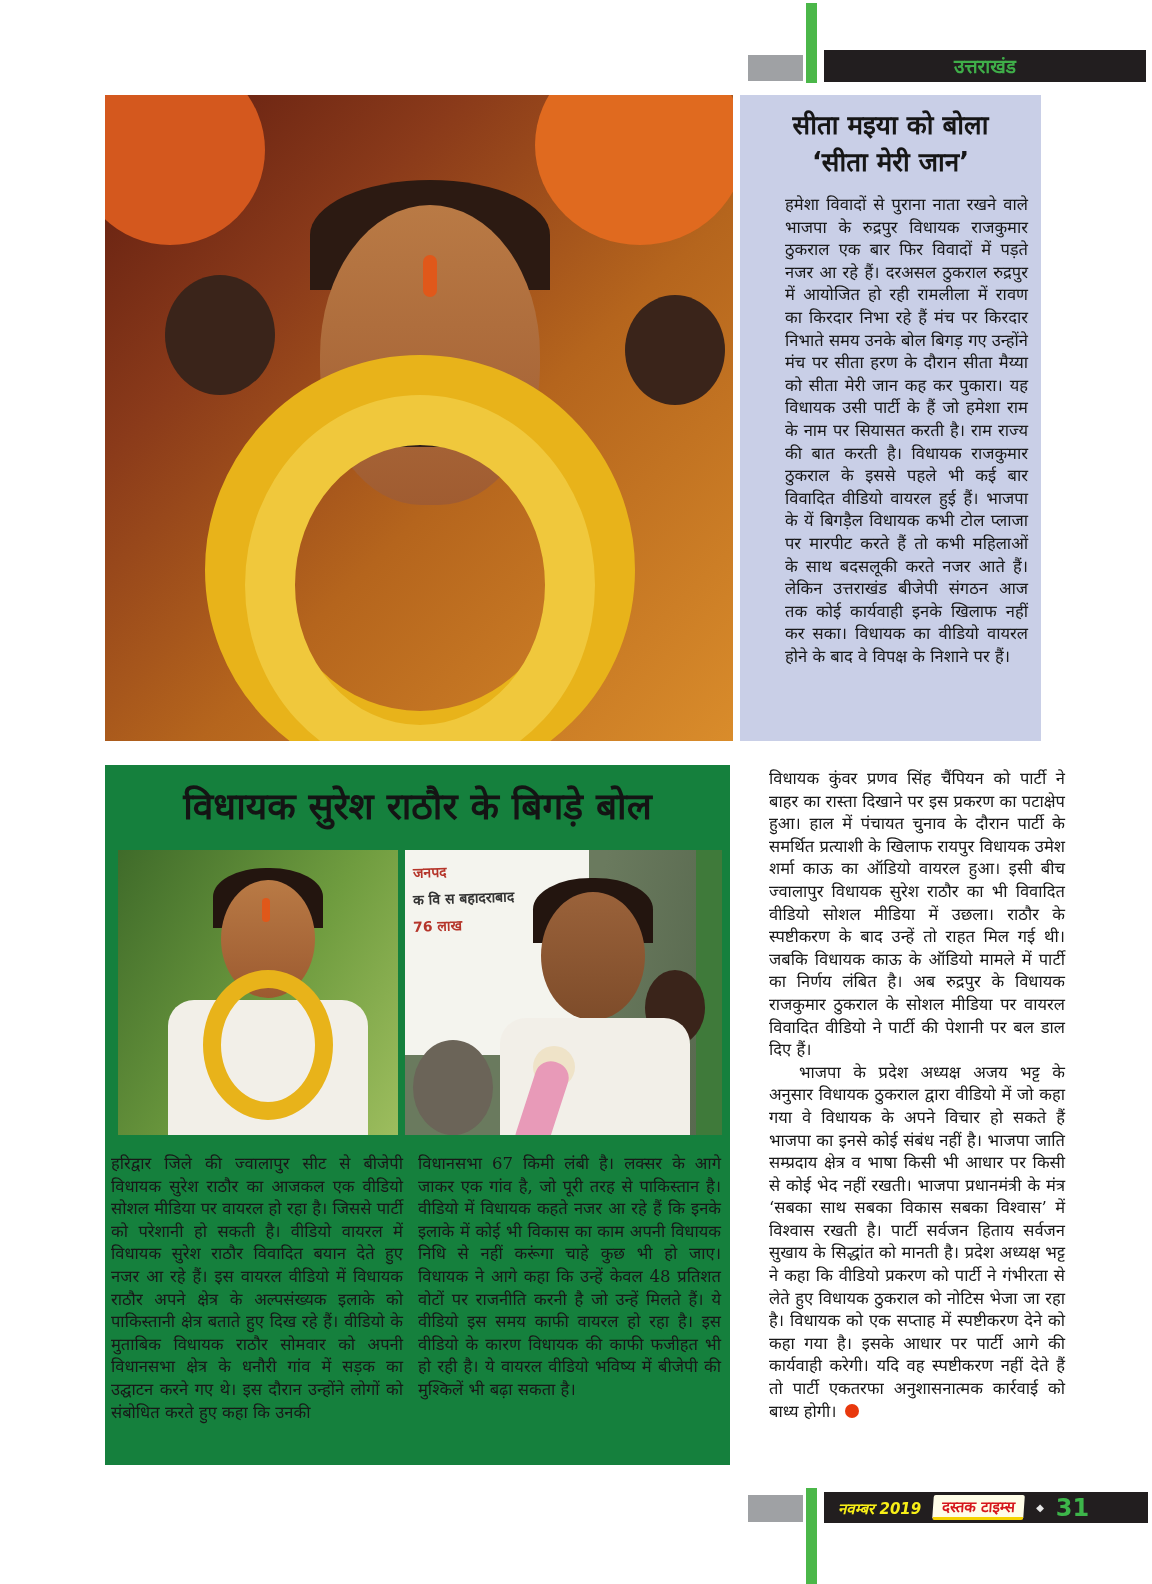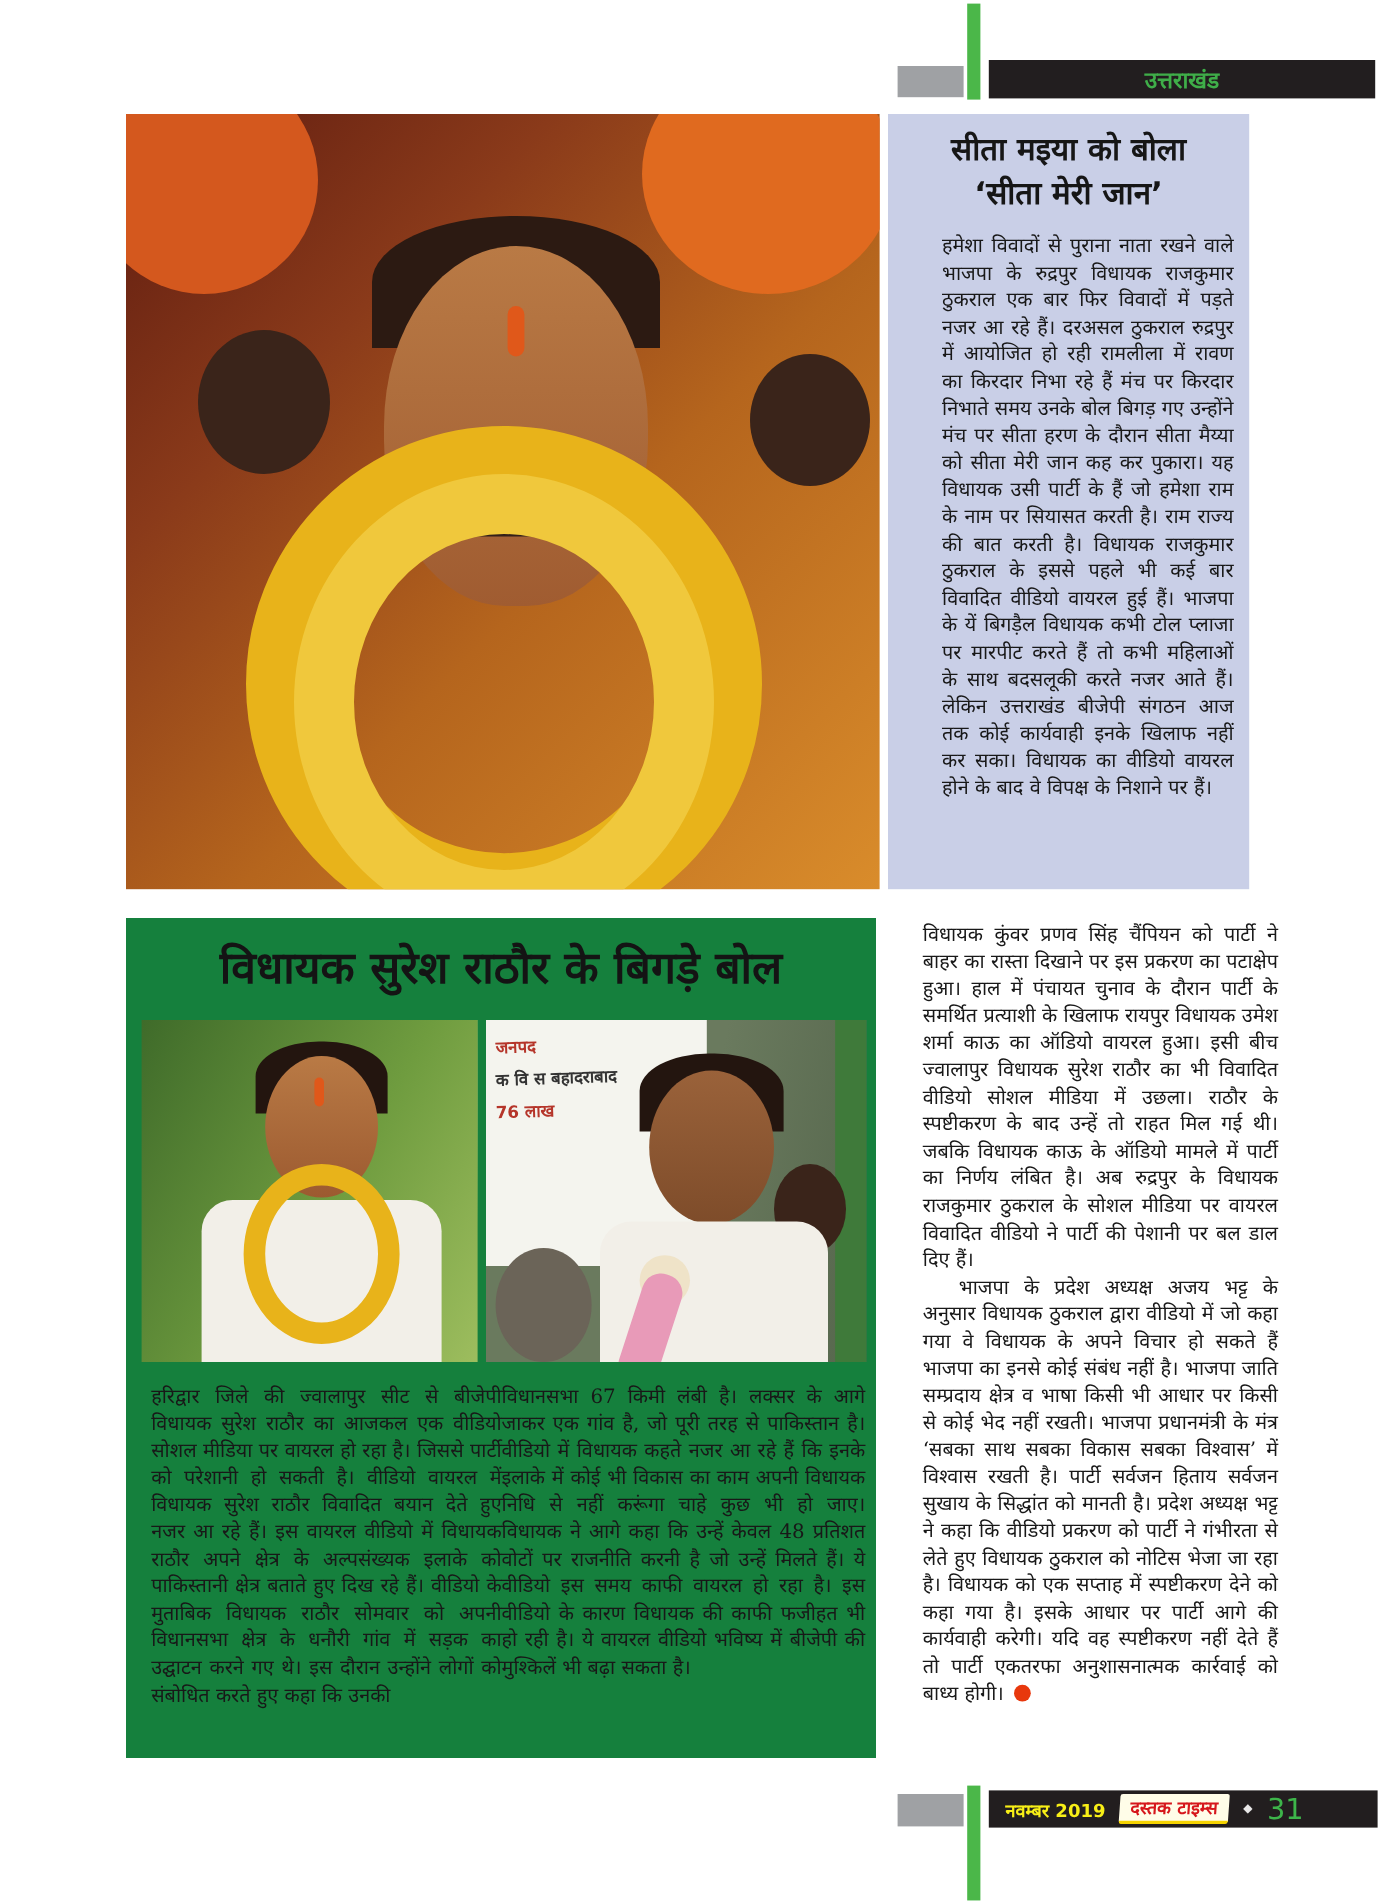--- a/index.html
+++ b/index.html
@@ -5,25 +5,25 @@
   html,body{margin:0;padding:0;background:#ffffff;}
   .page{position:relative;width:1152px;height:1584px;background:#ffffff;overflow:hidden;
         font-family:"DejaVu Sans",sans-serif;color:#1d1d1d;}
 
   
   .gray-block{position:absolute;background:#9fa1a4;}
   .green-vbar{position:absolute;background:#4bb749;}
   .black-bar{position:absolute;background:#221e1f;display:flex;align-items:center;}
   .region-label{width:100%;text-align:center;color:#3fae49;font-weight:bold;font-size:19px;}
   .footer-bar{gap:12px;padding-left:14px;box-sizing:border-box;}
-  .footer-date{color:#f8ef17;font-weight:bold;font-size:15px;}
+  .footer-date{color:#f8ef17;font-weight:bold;font-size:15px;font-style:italic;}
   .footer-logo{background:#fffdે8;background:#fffde8;color:#d6171c;font-weight:bold;font-size:15px;
                padding:1px 9px;border-bottom:3px solid #f5d300;border-radius:2px;transform:skewX(-4deg);}
   .footer-diamond{color:#e8e8e8;font-size:10px;}
-  .footer-pageno{color:#3db54a;font-weight:normal;font-size:24px;}
+  .footer-pageno{color:#3db54a;font-weight:bold;font-size:24px;}
 
   
   .photo{position:absolute;overflow:hidden;}
   .lead-photo{left:105px;top:95px;width:628px;height:646px;
       background:linear-gradient(135deg,#5e1b10 0%,#8a3a1a 28%,#b5651d 58%,#d98c2b 100%);}
   .turban{position:absolute;border-radius:50%;}
   .t1{left:-30px;top:-40px;width:190px;height:190px;background:#d4581e;}
   .t2{left:430px;top:-50px;width:210px;height:200px;background:#e06a1f;}
   .crowd-head{position:absolute;border-radius:50%;background:#3a241a;}
   .face-main{position:absolute;left:215px;top:110px;width:220px;height:300px;border-radius:50% 50% 46% 46%;
@@ -60,21 +60,21 @@
   .photo-right{left:300px;top:85px;width:317px;height:285px;background:linear-gradient(100deg,#6a7a5e 55%,#55664c);}
   .banner{position:absolute;left:0;top:0;width:58%;height:72%;background:#f4f4ee;
       display:flex;flex-direction:column;gap:8px;padding:10px 8px;box-sizing:border-box;}
   .banner span{font-size:14px;font-weight:bold;color:#b5352a;transform:rotate(-2deg);white-space:nowrap;}
   .banner span:nth-child(2){color:#333;}
   .curtain{position:absolute;right:0;top:0;width:26px;height:100%;background:#3f7a3a;}
   .mic{position:absolute;left:120px;top:210px;width:34px;height:95px;border-radius:16px;
       background:#e89ab8;transform:rotate(18deg);}
   .mic-top{position:absolute;left:128px;top:196px;width:42px;height:42px;border-radius:50%;background:#efe3c8;}
   .col{position:absolute;top:388px;}
-  .col1{left:21px;width:292px;}
+  .col1{left:6px;width:292px;}
   .col2{left:313px;width:303px;}
 
   
   .right-col{position:absolute;left:769px;top:768px;width:296px;}
   .right-col p{margin:0;}
   .para-indent{text-indent:30px;}
   .end-dot{display:inline-block;width:14px;height:14px;border-radius:50%;background:#e8380d;
       margin-left:8px;vertical-align:-1px;}
 </style>
 </head>

